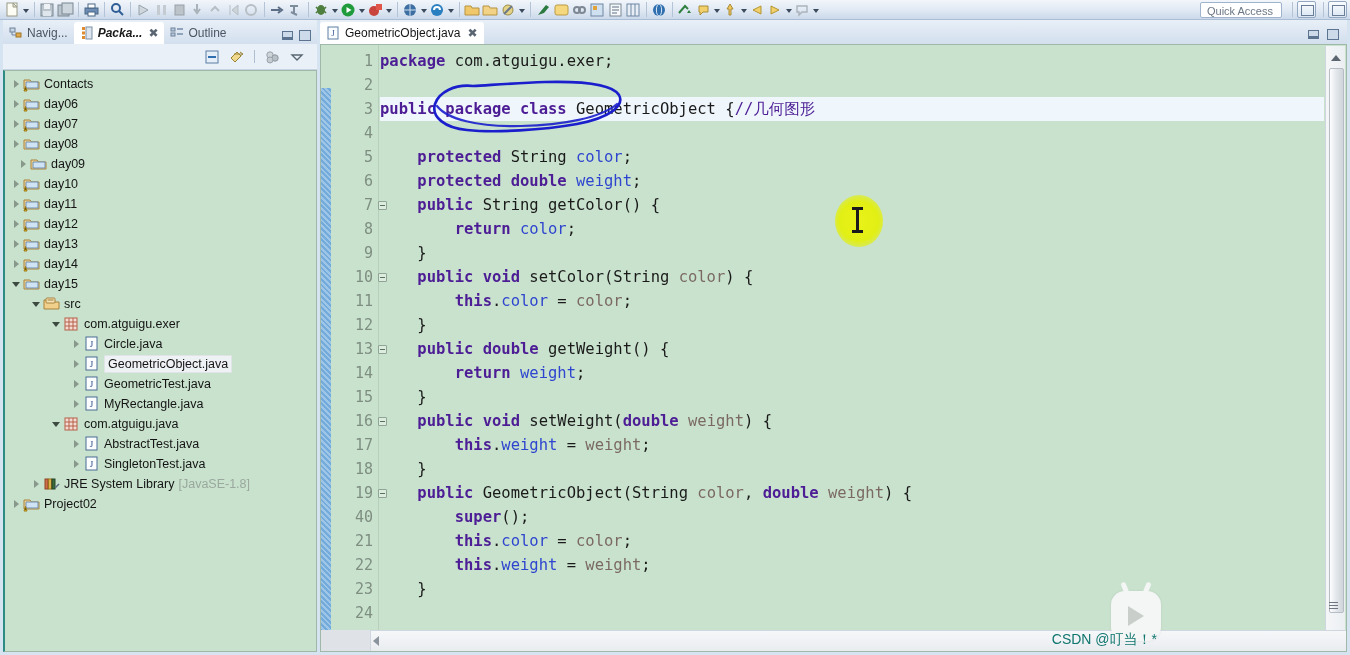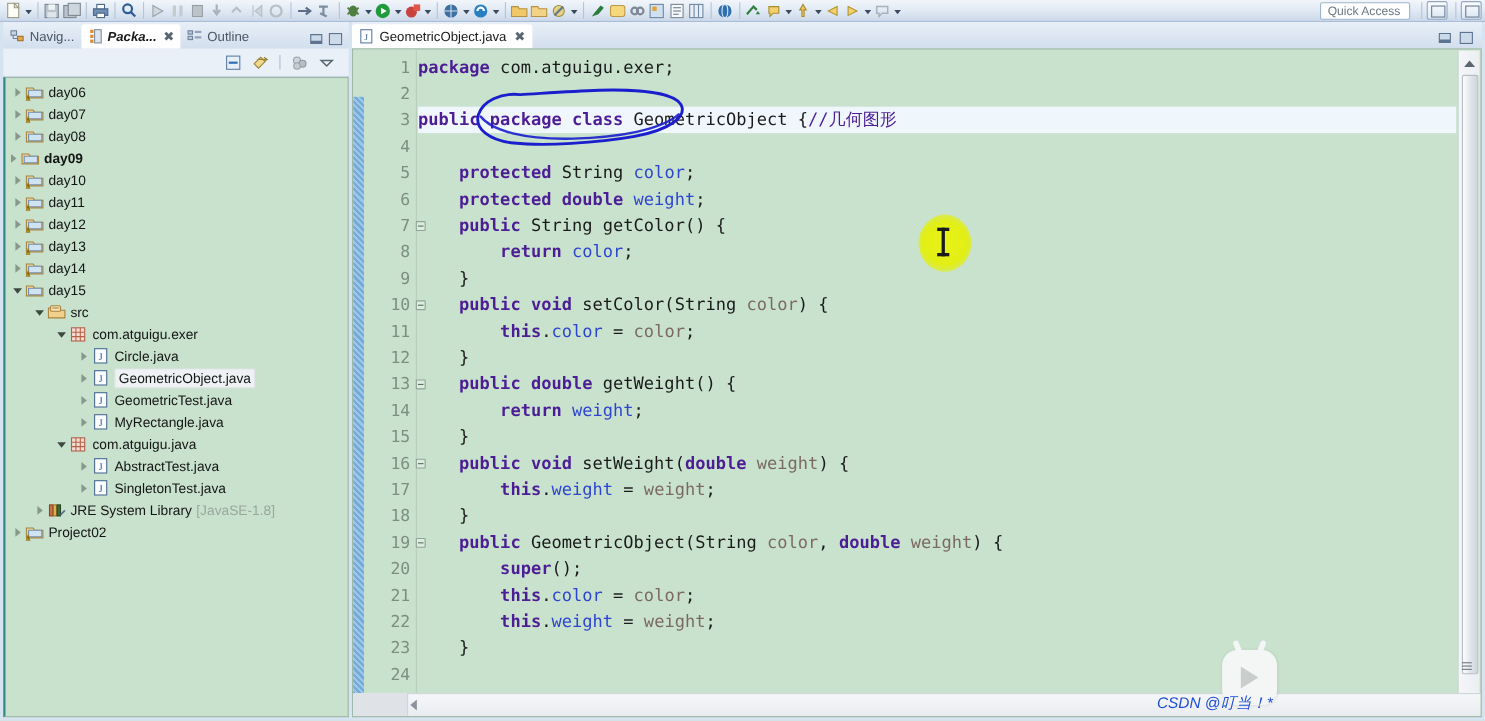--- a/index.html
+++ b/index.html
@@ -249,21 +249,21 @@
   .mouse-hl .ibeam::after {
     content: ""; position: absolute; left: -4px; width: 11px; height: 3px; background: #1b1b1b;
   }
   .mouse-hl .ibeam::before { top: 0; }
   .mouse-hl .ibeam::after { bottom: 0; }
 
   
   .watermark {
     position: absolute; right: 8px; bottom: 6px;
     display: flex; align-items: center; gap: 4px;
-    font-size: 14px; color: #1d4ed8; white-space: nowrap; font-style: italic;
+    font-size: 14px; color: #0f766e; white-space: nowrap;
   }
   .wm-logo {
     width: 50px; height: 50px; border-radius: 14px;
     background: #f4f6f5; position: absolute; right: 4px; bottom: 14px;
     box-shadow: 0 0 3px rgba(0,0,0,.08);
   }
   .wm-logo::before {
     content: ""; position: absolute; left: 17px; top: 15px;
     border-top: 10px solid transparent; border-bottom: 10px solid transparent;
     border-left: 16px solid #c9cecb;
@@ -579,41 +579,51 @@
     <div class="lp-body">
       <div class="tree" id="tree-root">
           <div class="trow" style="padding-left: 6px;">
             <span class="arrow-c"></span>
             <span class="ic"><svg width="17" height="16">
                 <path d="M1 4 H7 L8.5 6 H16 V13 H1 Z" fill="#f3d79a" stroke="#a8823c"></path>
                 <path d="M3 6 H15 V12 H3 Z" fill="#cfe3f5" stroke="#6f8fae"></path>
                 <path d="M4 15 L1 15 L2.5 10.5 Z" fill="#f2c230" stroke="#9b7a14"></path>
                 <rect x="2.2" y="12" width="0.8" height="2" fill="#5a4606"></rect>
               </svg></span>
-            <span class="lbl">day06</span>
+            <span class="lbl">Contacts</span>
           </div>
           <div class="trow" style="padding-left: 6px;">
             <span class="arrow-c"></span>
             <span class="ic"><svg width="17" height="16">
                 <path d="M1 4 H7 L8.5 6 H16 V13 H1 Z" fill="#f3d79a" stroke="#a8823c"></path>
                 <path d="M3 6 H15 V12 H3 Z" fill="#cfe3f5" stroke="#6f8fae"></path>
                 <path d="M4 15 L1 15 L2.5 10.5 Z" fill="#f2c230" stroke="#9b7a14"></path>
                 <rect x="2.2" y="12" width="0.8" height="2" fill="#5a4606"></rect>
               </svg></span>
+            <span class="lbl">day06</span>
+          </div>
+          <div class="trow" style="padding-left: 6px;">
+            <span class="arrow-c"></span>
+            <span class="ic"><svg width="17" height="16">
+                <path d="M1 4 H7 L8.5 6 H16 V13 H1 Z" fill="#f3d79a" stroke="#a8823c"></path>
+                <path d="M3 6 H15 V12 H3 Z" fill="#cfe3f5" stroke="#6f8fae"></path>
+                <path d="M4 15 L1 15 L2.5 10.5 Z" fill="#f2c230" stroke="#9b7a14"></path>
+                <rect x="2.2" y="12" width="0.8" height="2" fill="#5a4606"></rect>
+              </svg></span>
             <span class="lbl">day07</span>
           </div>
           <div class="trow" style="padding-left: 6px;">
             <span class="arrow-c"></span>
             <span class="ic"><svg width="17" height="16">
                 <path d="M1 4 H7 L8.5 6 H16 V13 H1 Z" fill="#f3d79a" stroke="#a8823c"></path>
                 <path d="M3 6 H15 V12 H3 Z" fill="#cfe3f5" stroke="#6f8fae"></path>
               </svg></span>
             <span class="lbl">day08</span>
           </div>
-          <div class="trow" style="padding-left: 2px; font-weight: bold;">
+          <div class="trow" style="padding-left: 13px;">
             <span class="arrow-c"></span>
             <span class="ic"><svg width="17" height="16">
                 <path d="M1 4 H7 L8.5 6 H16 V13 H1 Z" fill="#f3d79a" stroke="#a8823c"></path>
                 <path d="M3 6 H15 V12 H3 Z" fill="#cfe3f5" stroke="#6f8fae"></path>
               </svg></span>
             <span class="lbl">day09</span>
           </div>
           <div class="trow" style="padding-left: 6px;">
             <span class="arrow-c"></span>
             <span class="ic"><svg width="17" height="16">
@@ -806,21 +816,21 @@
           <div class="gl"><span>10</span><span class="fold"></span></div>
           <div class="gl"><span>11</span></div>
           <div class="gl"><span>12</span></div>
           <div class="gl"><span>13</span><span class="fold"></span></div>
           <div class="gl"><span>14</span></div>
           <div class="gl"><span>15</span></div>
           <div class="gl"><span>16</span><span class="fold"></span></div>
           <div class="gl"><span>17</span></div>
           <div class="gl"><span>18</span></div>
           <div class="gl"><span>19</span><span class="fold"></span></div>
-          <div class="gl"><span>20</span></div>
+          <div class="gl"><span>40</span></div>
           <div class="gl"><span>21</span></div>
           <div class="gl"><span>22</span></div>
           <div class="gl"><span>23</span></div>
           <div class="gl"><span>24</span></div>
         </div>
       <div class="code" id="code">
           <div class="cl"><span class="kw">package </span><span class="plain">com.atguigu.exer;</span></div>
           <div class="cl">&nbsp;</div>
           <div class="cl current"><span class="kw">public package class </span><span class="plain">GeometricObject </span><span class="plain">{</span><span class="cmt">//几何图形</span></div>
           <div class="cl">&nbsp;</div>

